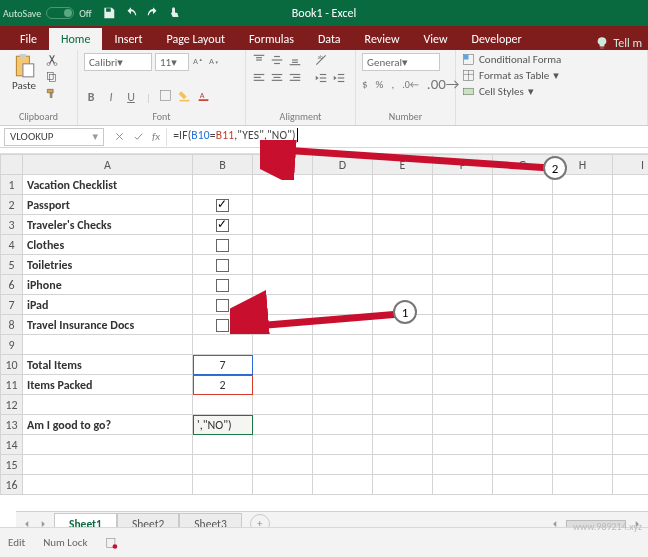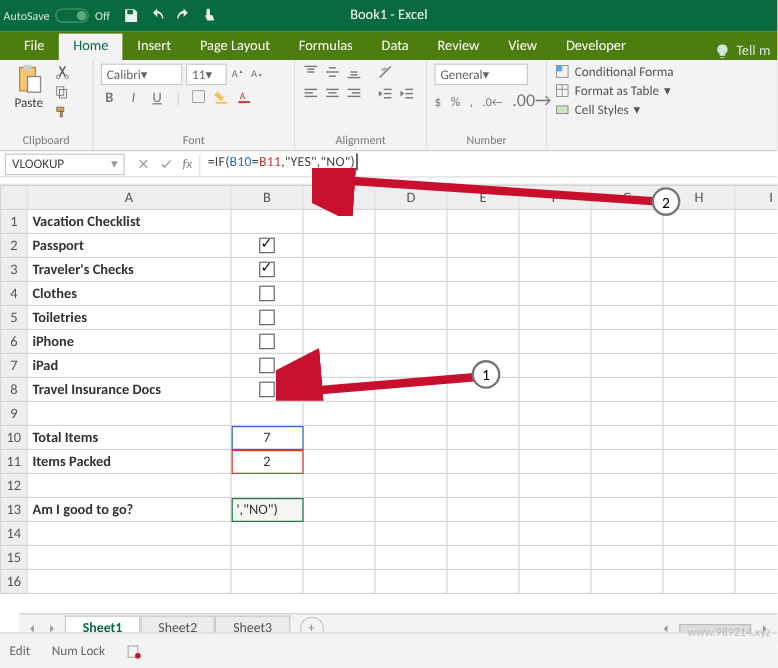--- a/index.html
+++ b/index.html
@@ -4,34 +4,34 @@
 <style>
 *{box-sizing:border-box;margin:0;padding:0;font-family:"Segoe UI",Calibri,Arial,sans-serif;}
 body{background:#fff;width:648px;height:557px;overflow:hidden;font-size:11px;color:#444;}
 .titlebar{background:#0a6a3f;height:26px;display:flex;align-items:center;color:#fff;padding:0 3px;position:relative;}
 .titlebar .ab{display:flex;align-items:center;gap:1px;font-size:10px;color:#cfe8da;}
 .titlebar .ab .tog{border:1px solid #4a9970;border-radius:8px;width:28px;height:12px;position:relative;margin:0 4px;}
 .titlebar .ab .tog:after{content:"";position:absolute;right:1px;top:1px;width:8px;height:8px;border-radius:50%;background:#5aa880;}
 .qat{display:flex;gap:8px;margin-left:10px;align-items:center;}
 .qat svg{width:14px;height:14px;fill:#fff;opacity:.9}
 .tcenter{position:absolute;left:50%;transform:translateX(-50%);font-size:12px;color:#fff;}
-.ribbon-tabs{background:#4d7c0f;height:24px;display:flex;align-items:flex-end;padding-left:8px;color:#fff;}
+.ribbon-tabs{background:#7f1d1d;height:24px;display:flex;align-items:flex-end;padding-left:8px;color:#fff;}
 .rtab{padding:4px 12px;font-size:12px;cursor:pointer;}
 .rtab.active{background:#f3f3f3;color:#0a6a3f;}
 .tell{margin-left:auto;display:flex;align-items:center;gap:4px;padding-right:6px;font-size:12px;color:#cfe8da;}
 .ribbon{background:#f3f3f3;height:76px;display:flex;border-bottom:1px solid #d0d0d0;position:relative;}
 .group{border-right:1px solid #e0e0e0;padding:3px 6px 2px 6px;display:flex;flex-direction:column;justify-content:space-between;}
 .glabel{text-align:center;font-size:10px;color:#7a7a7a;}
 .paste{display:flex;gap:3px;align-items:flex-start;}
 .pastebtn{display:flex;flex-direction:column;align-items:center;width:36px;}
 .pastebtn svg{width:26px;height:26px;}
 .pastebtn span{font-size:11px;}
 .minibtns{display:flex;flex-direction:column;gap:3px;}
 .minibtns svg{width:14px;height:14px;fill:#555;}
-.fontrow{display:flex;gap:3px;align-items:center;margin-bottom:3px;}
+.fontrow{display:flex;gap:3px;align-items:center;margin-bottom:18px;}
 .fsel{border:1px solid #c9c9c9;background:#fff;height:18px;display:flex;align-items:center;padding:0 4px;font-size:11px;color:#666;}
 .fsel.w1{width:68px;}
 .fsel.w2{width:34px;}
 .btnrow{display:flex;gap:6px;align-items:center;color:#777;}
 .btnrow b,.btnrow i,.btnrow u{width:14px;text-align:center;font-size:12px;}
 .iconbtn svg{width:13px;height:13px;fill:#777;}
 .alrow{display:flex;gap:4px;align-items:center;}
 .alrow svg{width:14px;height:14px;fill:#777;}
 .numsel{border:1px solid #c9c9c9;background:#fff;height:18px;width:78px;display:flex;align-items:center;padding:0 4px;font-size:11px;color:#666;}
 .styles{display:flex;flex-direction:column;gap:3px;font-size:11px;color:#555;}

